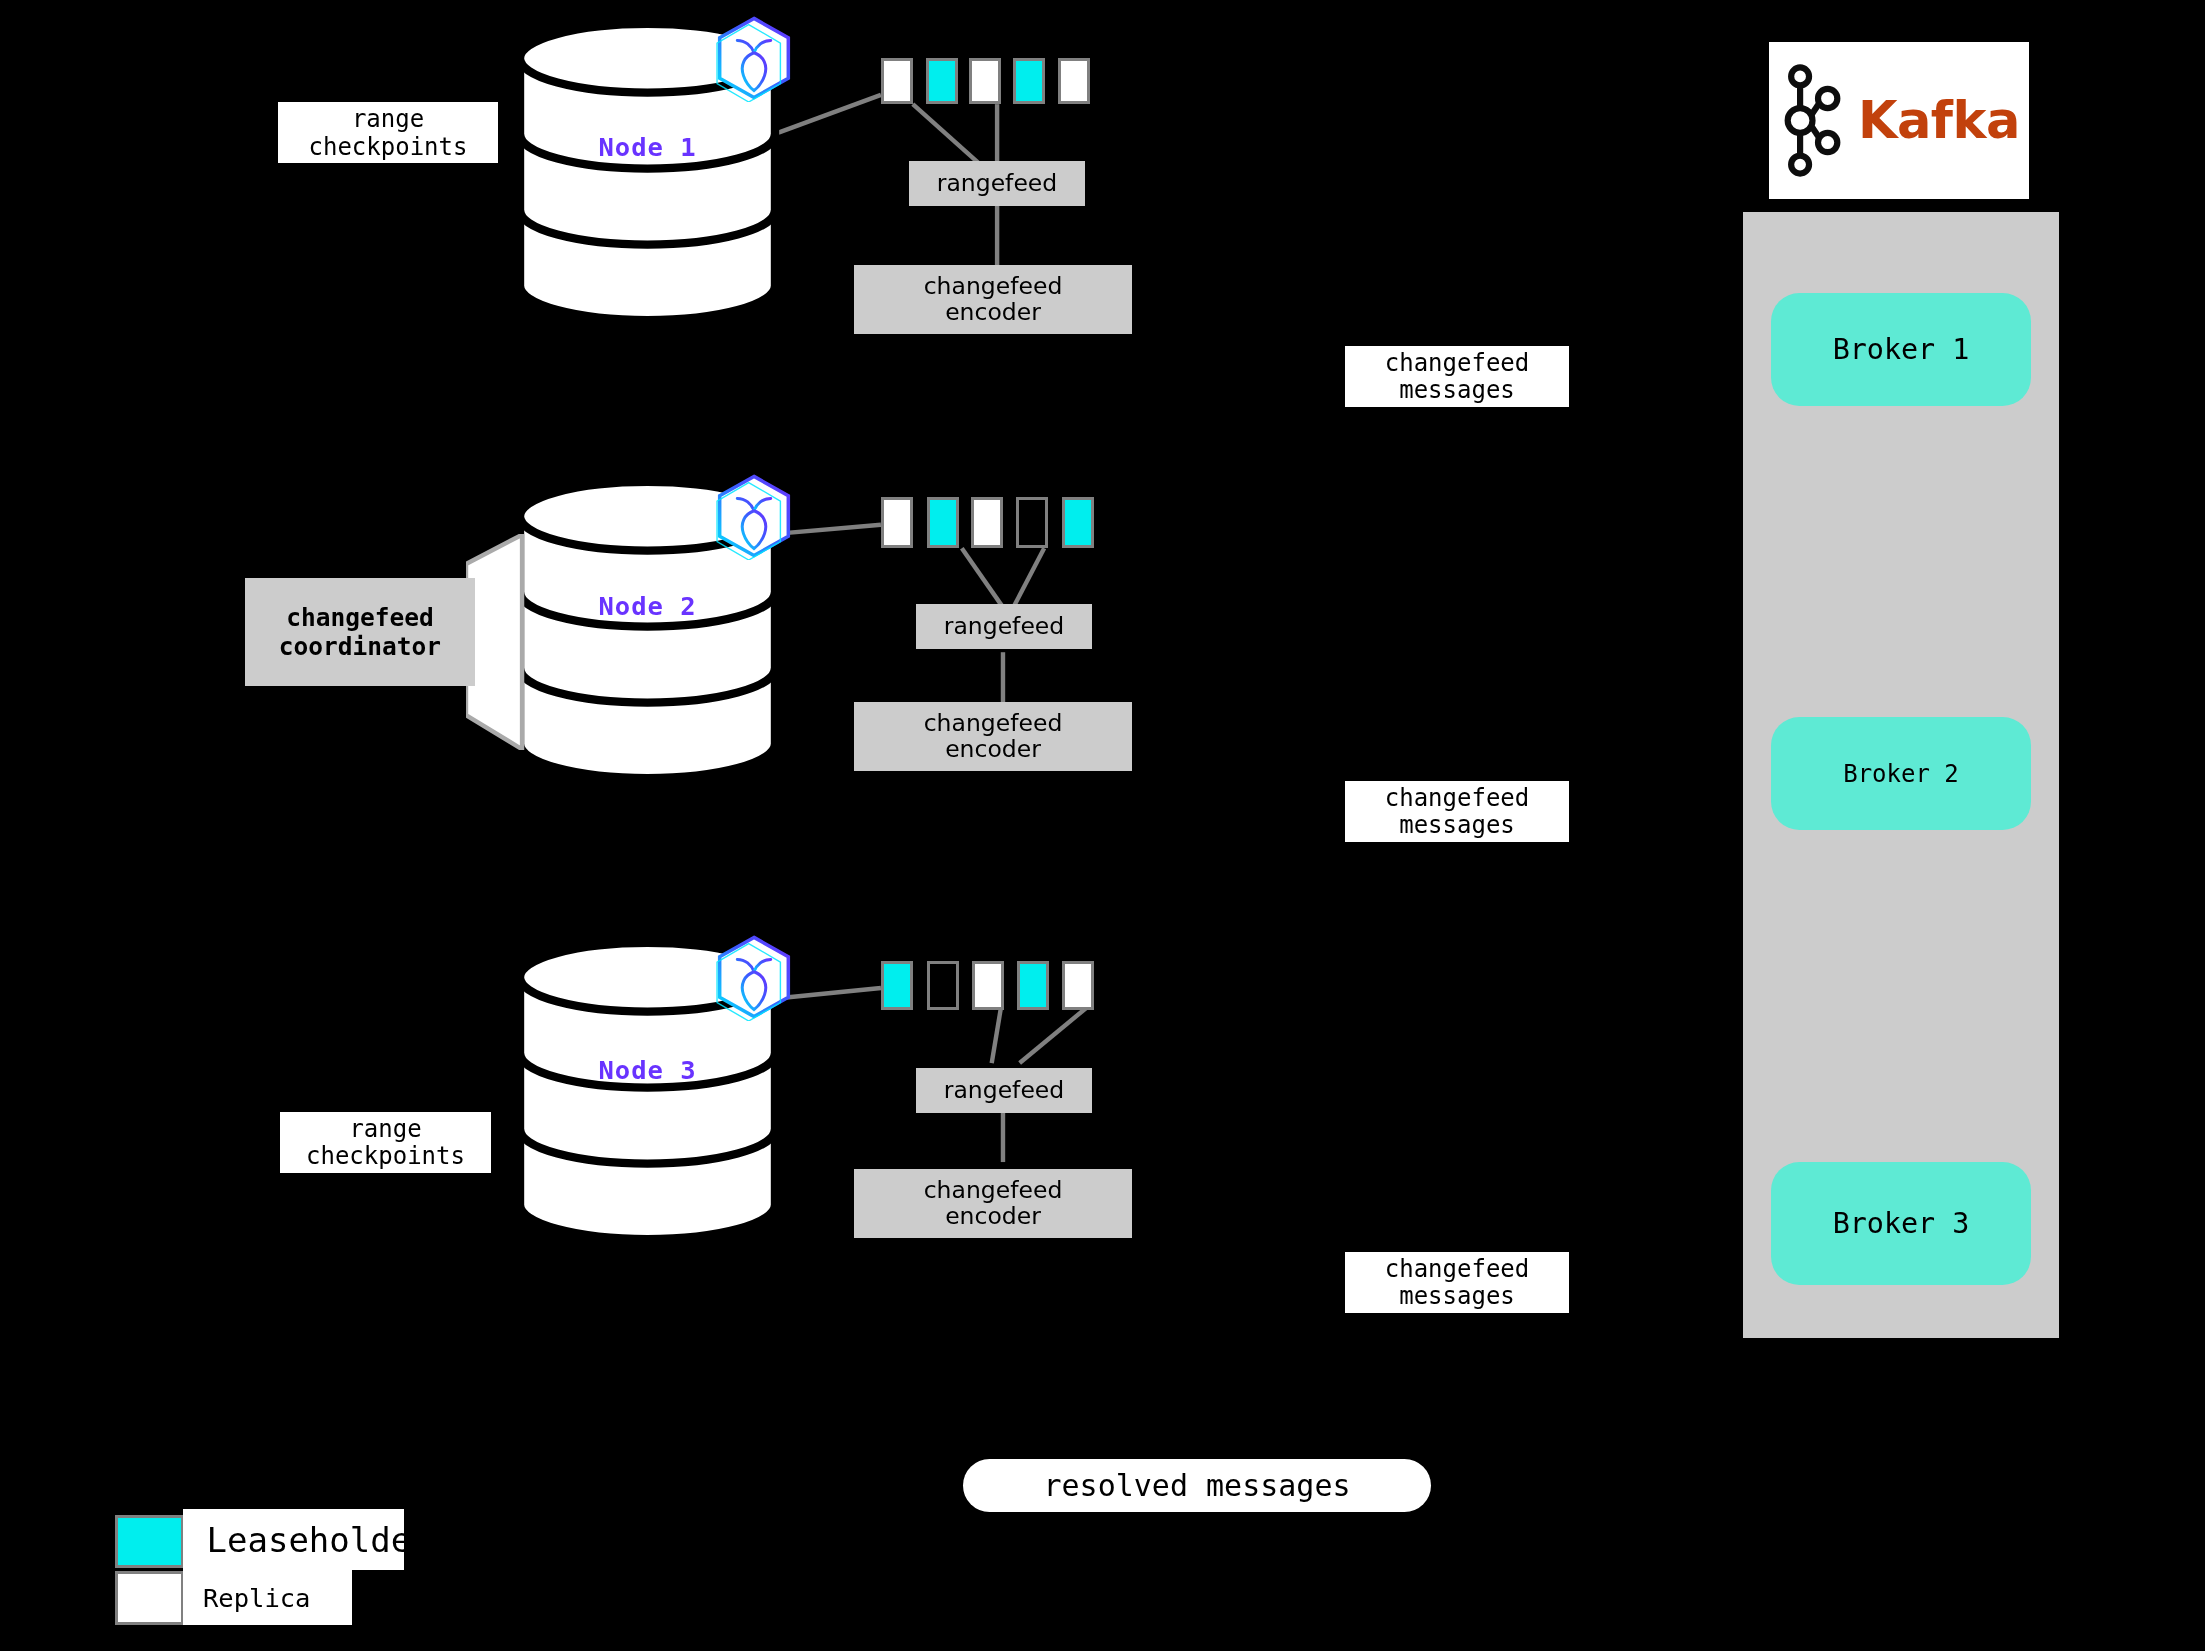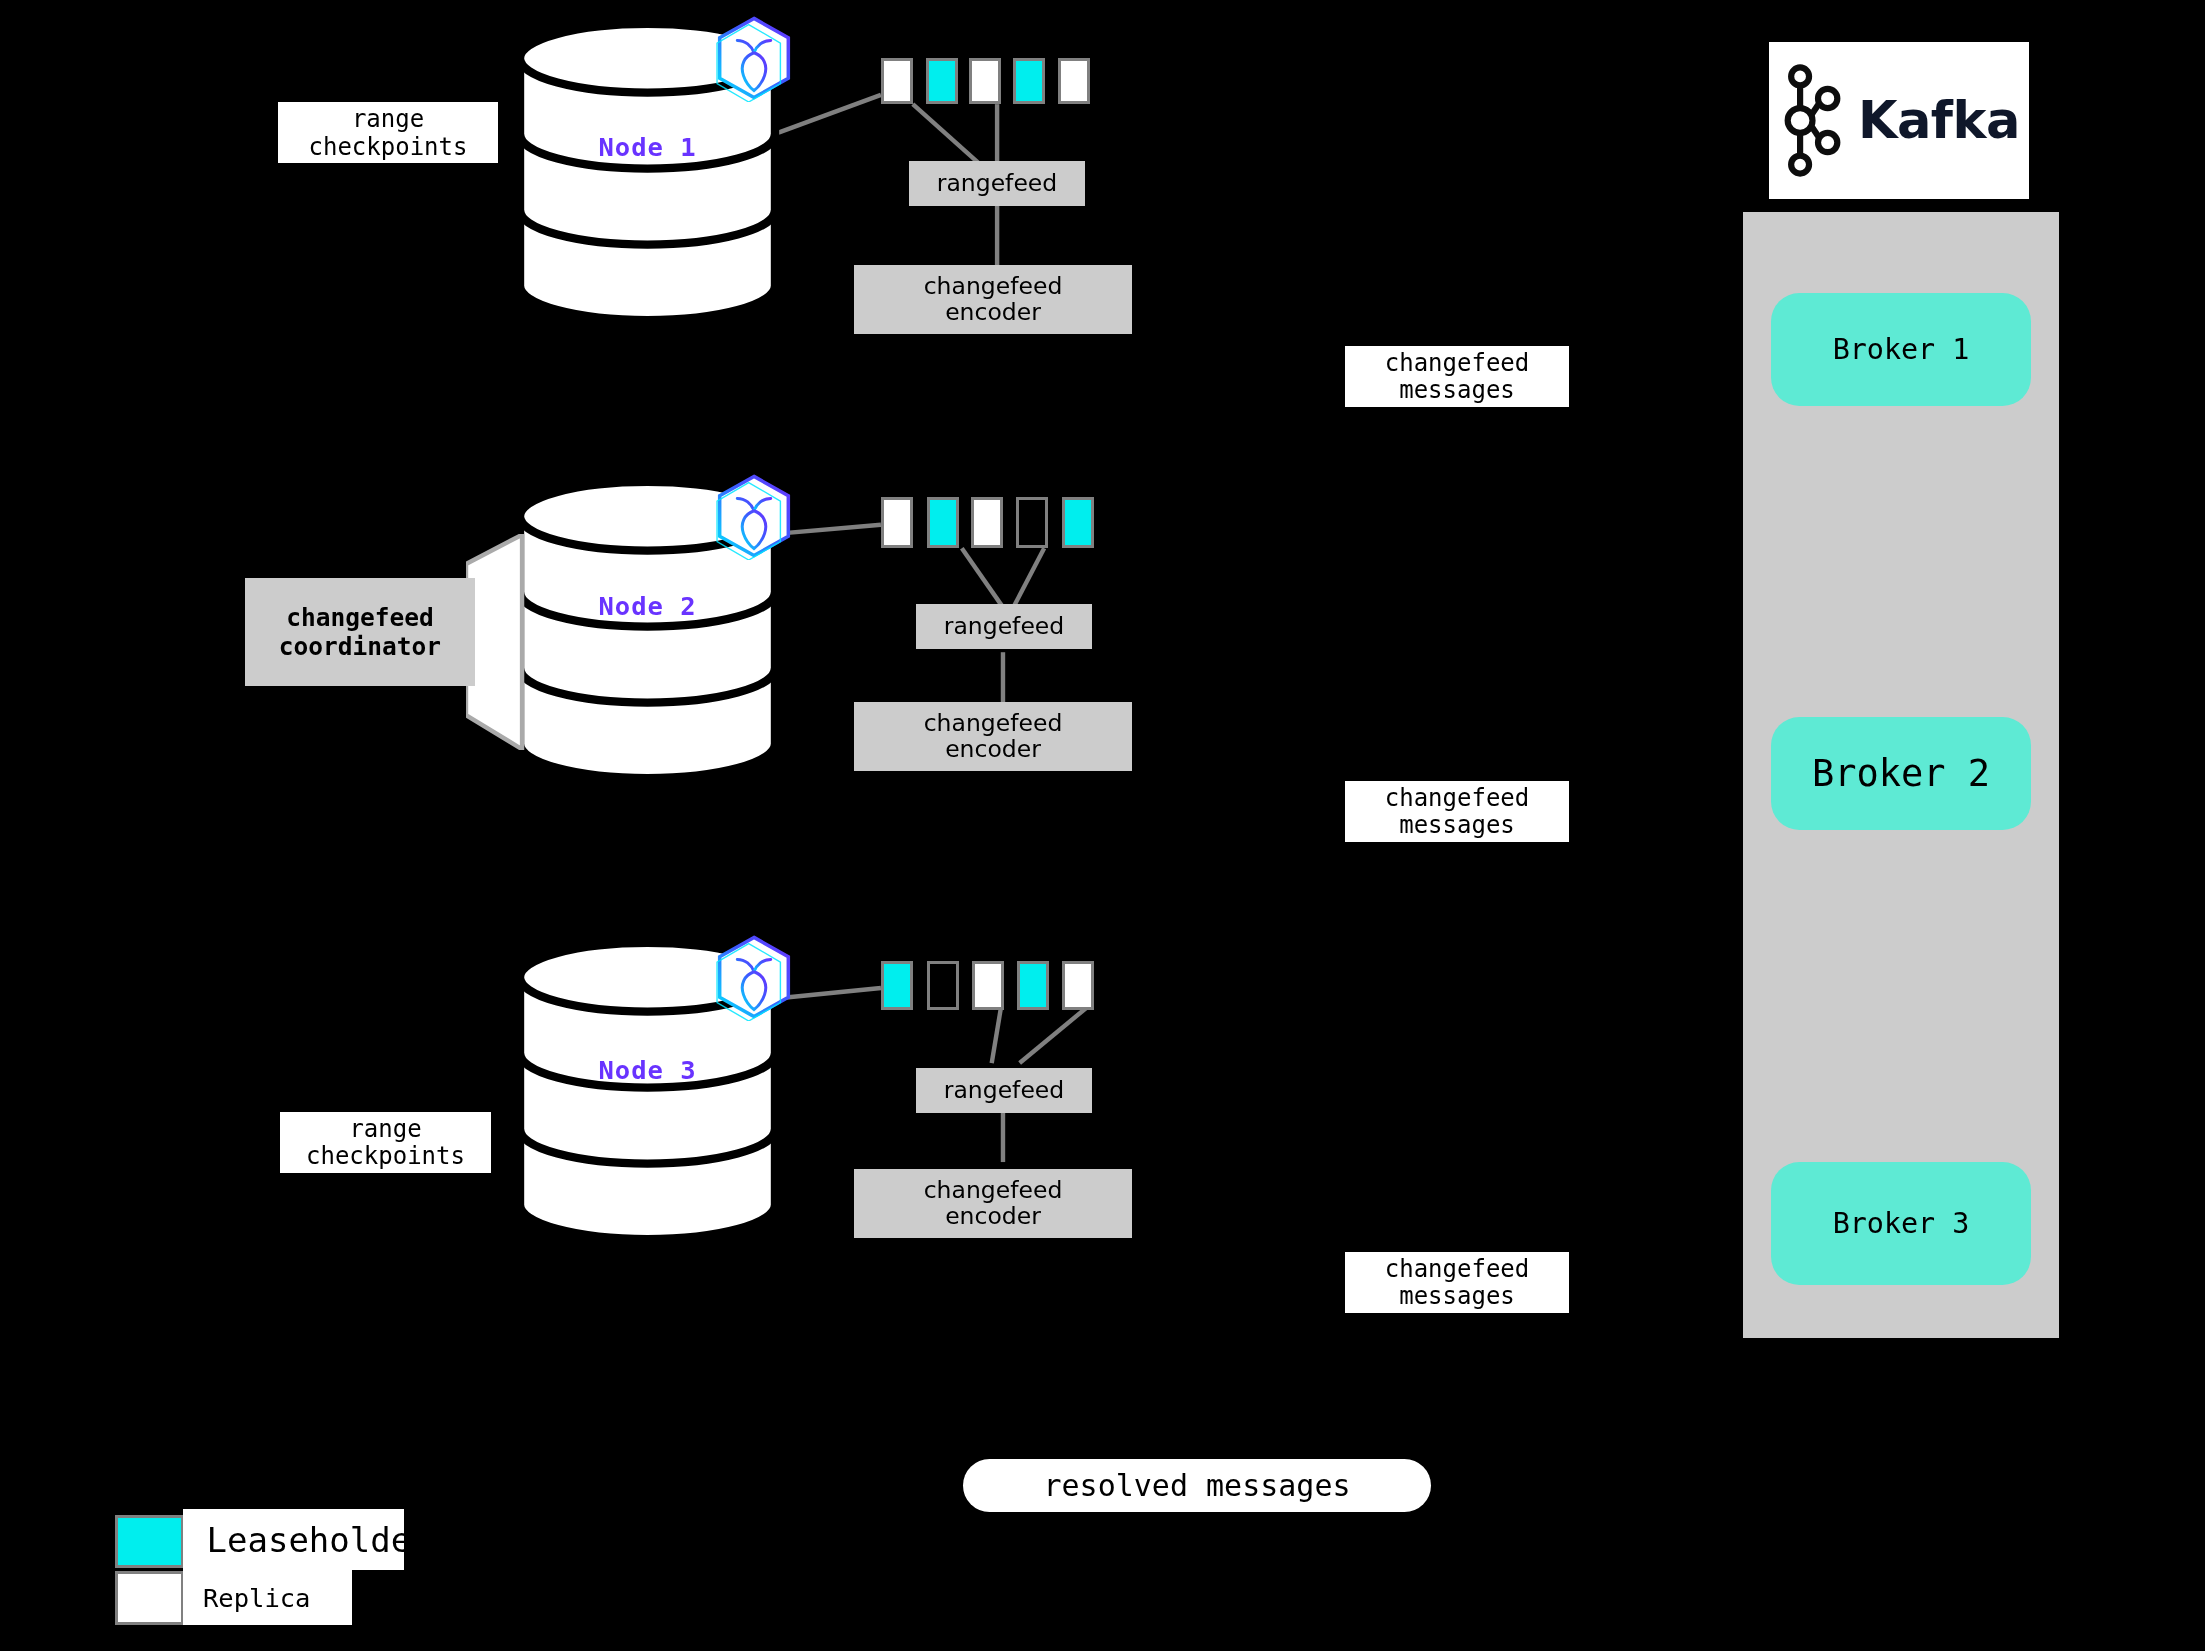--- a/index.html
+++ b/index.html
@@ -75,21 +75,21 @@
     color: #000;
   }
 
   
   .kafka-logo-box {
     position: absolute; background: #ffffff;
     display: flex; align-items: center; justify-content: center;
   }
   .kafka-wordmark {
     font-family: "DejaVu Sans", sans-serif;
-    font-weight: bold; color: #0f172a;
+    font-weight: bold; color: #c2410c;
     letter-spacing: -0.5px;
   }
   .kafka-panel { position: absolute; background: #cccccc; }
   .broker {
     position: absolute; background: #5eead4;
     border-radius: 28.4px;
     display: flex; align-items: center; justify-content: center;
     font-family: "DejaVu Sans Mono", monospace;
     color: #000;
   }
@@ -321,21 +321,21 @@
         <line x1="49" y1="73" x2="59" y2="58"></line>
         <line x1="49" y1="91" x2="59" y2="106"></line>
       </g>
     </svg>
     <span class="kafka-wordmark" style="font-size:51px; margin-left:10.8px;">Kafka</span>
   </div>
 
   <div class="kafka-panel" style="left:1743px; top:212px; width:316px; height:1126px;"></div>
 
   <div class="broker" style="left:1771px; top:293px; width:260px; height:113px; font-size:28.4px;">Broker 1</div>
-  <div class="broker" style="left:1771px; top:717px; width:260px; height:113px; font-size:37px;">Broker 2</div>
+  <div class="broker" style="left:1771px; top:717px; width:260px; height:113px; font-size:24px;">Broker 2</div>
   <div class="broker" style="left:1771px; top:1162px; width:260px; height:123px; font-size:28.4px;">Broker 3</div>
 
   <div class="pill" style="left:963px; top:1459px; width:468px; height:53px; font-size:30px;">resolved messages</div>
 
   <div>
     <div class="legend-swatch leaseholder" style="left:115px; top:1515px; width:69px; height:53px; background:#00eeee;"></div>
     <div class="legend-text" style="left:183px; top:1509px; width:221px; height:61px; font-size:34px;">Leaseholder</div>
 
     <div class="legend-swatch replica" style="left:115px; top:1571px; width:69px; height:54px; background:#ffffff;"></div>
     <div class="legend-text" style="left:183px; top:1570px; width:169px; height:55px; font-size:25.5px;padding-left:20px;">Replica</div>

